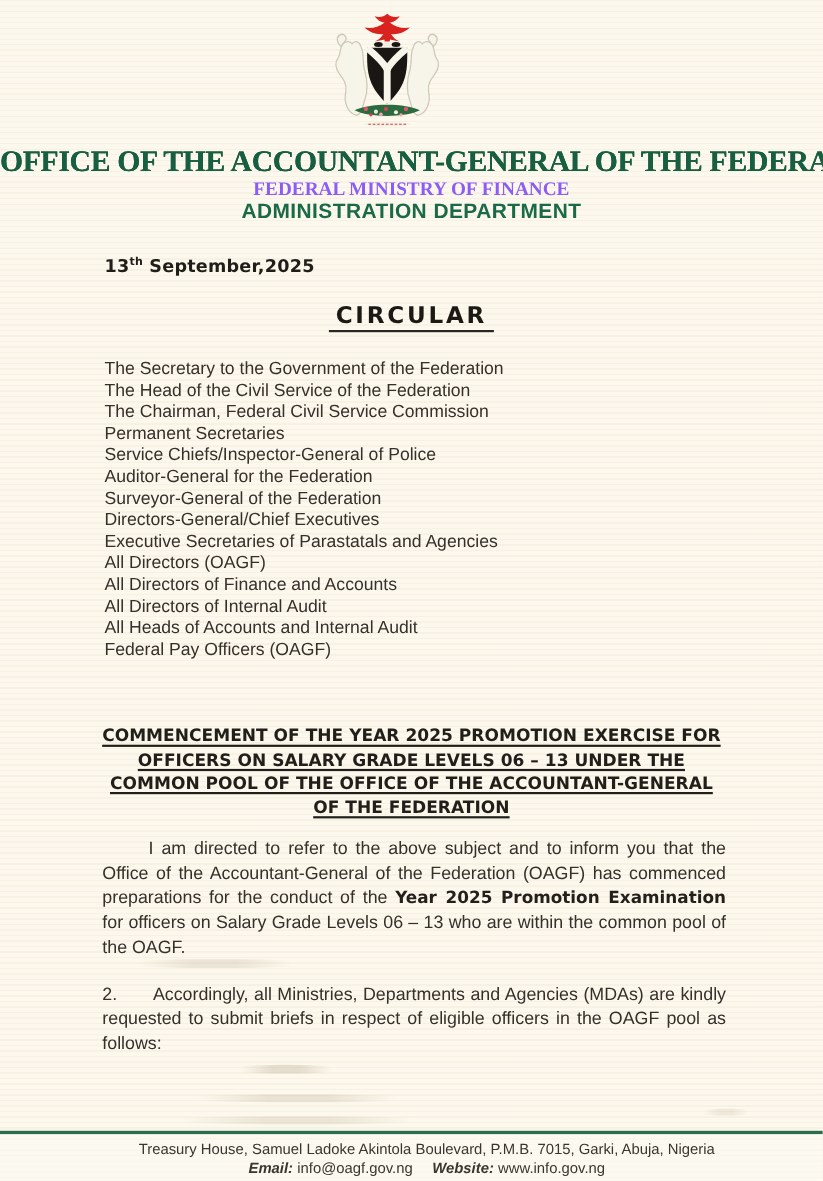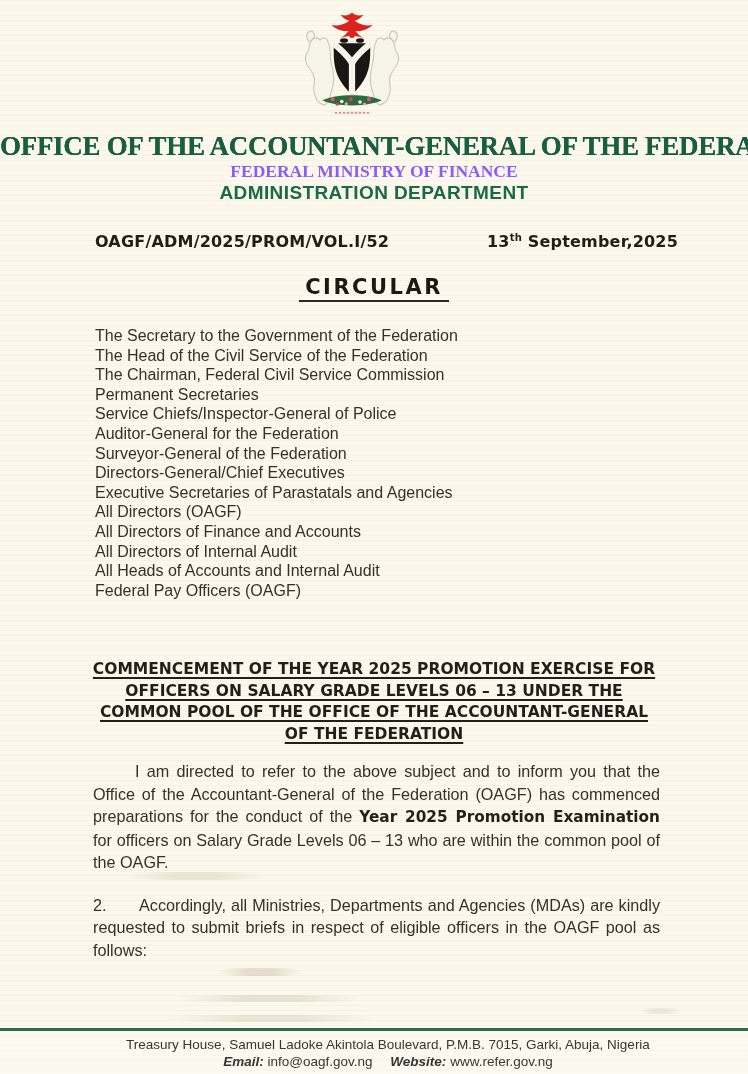--- a/index.html
+++ b/index.html
@@ -195,21 +195,20 @@
       <path d="M70,184 C96,179 124,179 150,184 C124,189 96,189 70,184 Z" fill="#f3efe2"></path>
       <path d="M80,184 L140,184" stroke="#c44" stroke-width="1.6" stroke-dasharray="4 3"></path>
     </svg>
   </div>
 
   <div class="hdr-office">OFFICE OF THE ACCOUNTANT-GENERAL OF THE FEDERATION</div>
   <div class="hdr-ministry">FEDERAL MINISTRY OF FINANCE</div>
   <div class="hdr-dept">ADMINISTRATION DEPARTMENT</div>
 
   <div class="ref-row">
-    <span>OAGF/ADM/2025/PROM/VOL.I/52</span>
     <span><span>13</span><sup>th</sup><span> September,2025</span></span>
   </div>
 
   <div class="circular-title">
     <span>CIRCULAR</span>
   </div>
 
   <div class="recipients">
       <div class="recipient-line">The Secretary to the Government of the Federation</div>
       <div class="recipient-line">The Head of the Civil Service of the Federation</div>
@@ -244,17 +243,17 @@
   <div class="speckle sp3"></div>
   <div class="speckle sp4"></div>
   <div class="speckle sp5"></div>
 
   <div class="footer">
     <div>Treasury House, Samuel Ladoke Akintola Boulevard, P.M.B. 7015, Garki, Abuja, Nigeria</div>
     <div>
       <span class="contact-label">Email:</span>
       <span>info@oagf.gov.ng</span><span class="gap"></span>
       <span class="contact-label">Website:</span>
-      <span>www.refer.gov.ng</span>
+      <span>www.info.gov.ng</span>
     </div>
   </div>
 
 </div>
 
 </body></html>

